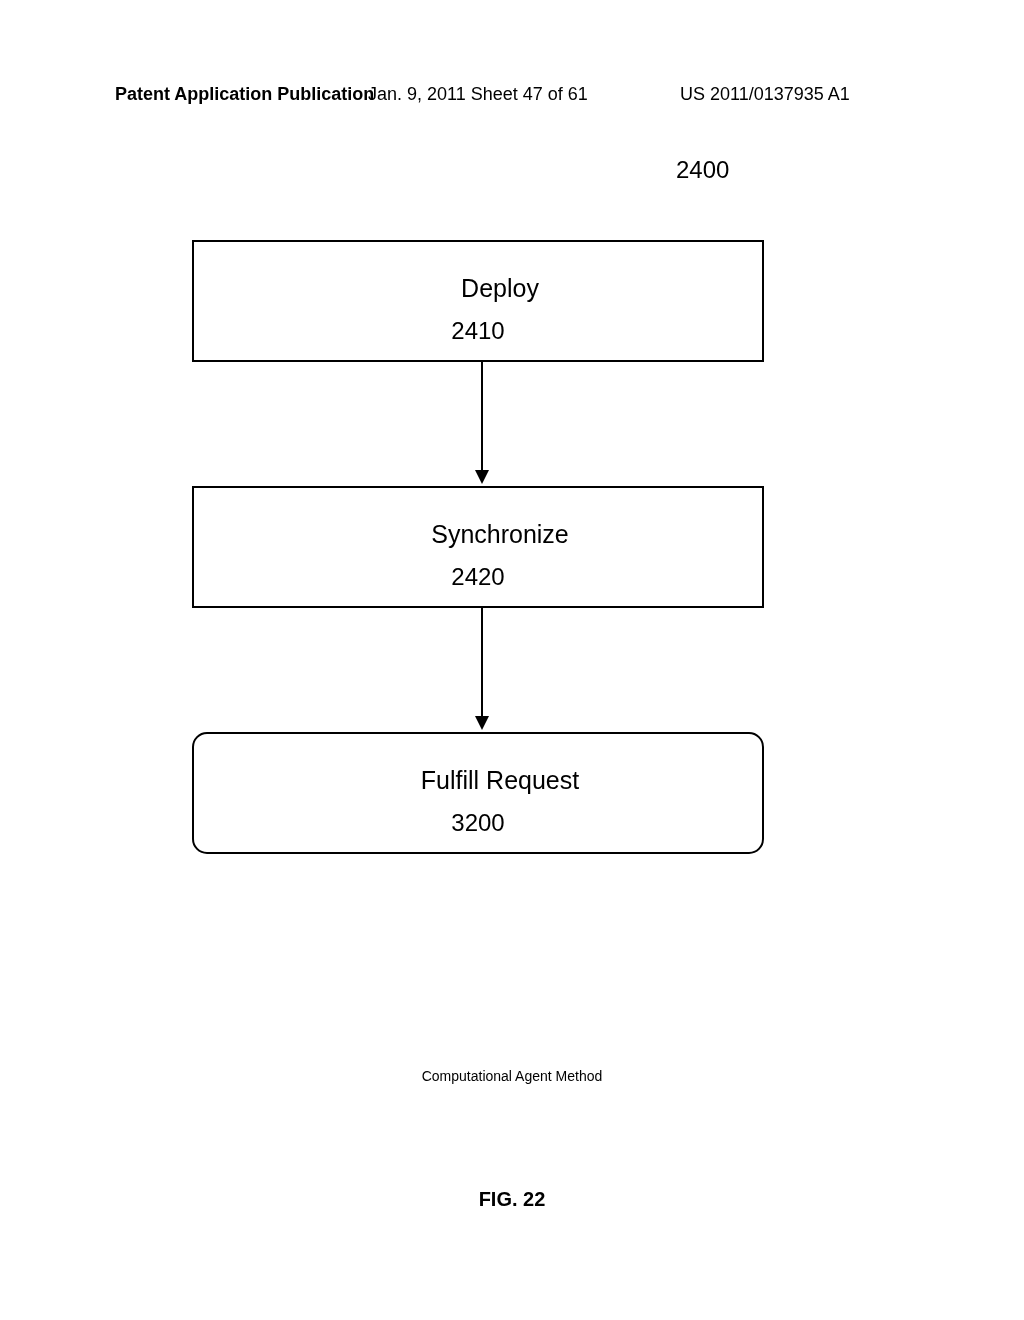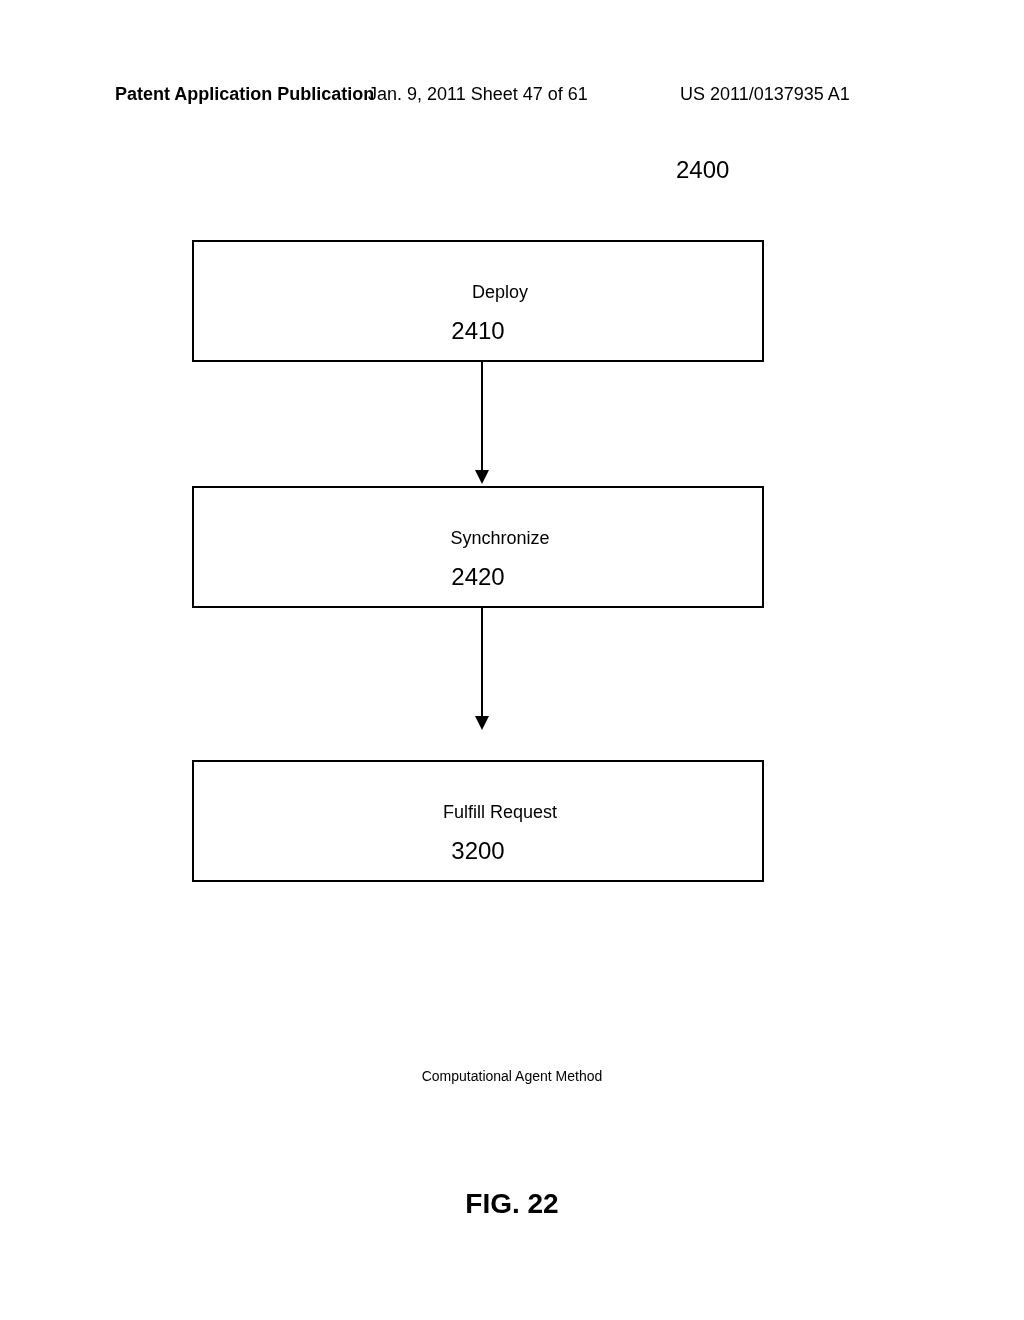--- a/index.html
+++ b/index.html
@@ -47,32 +47,32 @@
   }
   .box {
     position: absolute;
     left: 192px;
     width: 568px;
     border: 2px solid #000;
     text-align: center;
     background: #fff;
   }
   .box-title {
-    font-size: 18px;
-    margin-top: 40px;
+    font-size: 25px;
+    margin-top: 32px;
     padding-left: 44px;
   }
   .box-num {
     font-size: 24px;
     margin-top: 14px;
     margin-bottom: 22px;
   }
   .box1 { top: 0;   height: 118px; }
   .box2 { top: 246px; height: 118px; }
-  .box3 { top: 520px; height: 118px; }
+  .box3 { top: 492px; height: 118px; border-radius: 15px; }
   .arrow {
     position: absolute;
     left: 481px;
     width: 2px;
     background: #000;
   }
   .arrow1 { top: 122px; height: 108px; }
   .arrow2 { top: 368px; height: 108px; }
   .arrowhead {
     position: absolute;
@@ -90,21 +90,21 @@
     top: 1068px;
     width: 1024px;
     text-align: center;
     font-size: 14px;
   }
   .figno {
     position: absolute;
     top: 1188px;
     width: 1024px;
     text-align: center;
-    font-size: 28px;
+    font-size: 20px;
     font-weight: bold;
   }
 </style>
 </head>
 <body>
 
 <div class="header">
   <span class="header-left">Patent Application Publication</span>
   <span class="header-mid">Jan. 9, 2011  Sheet 47 of 61</span>
   <span class="header-right">US 2011/0137935 A1</span>

